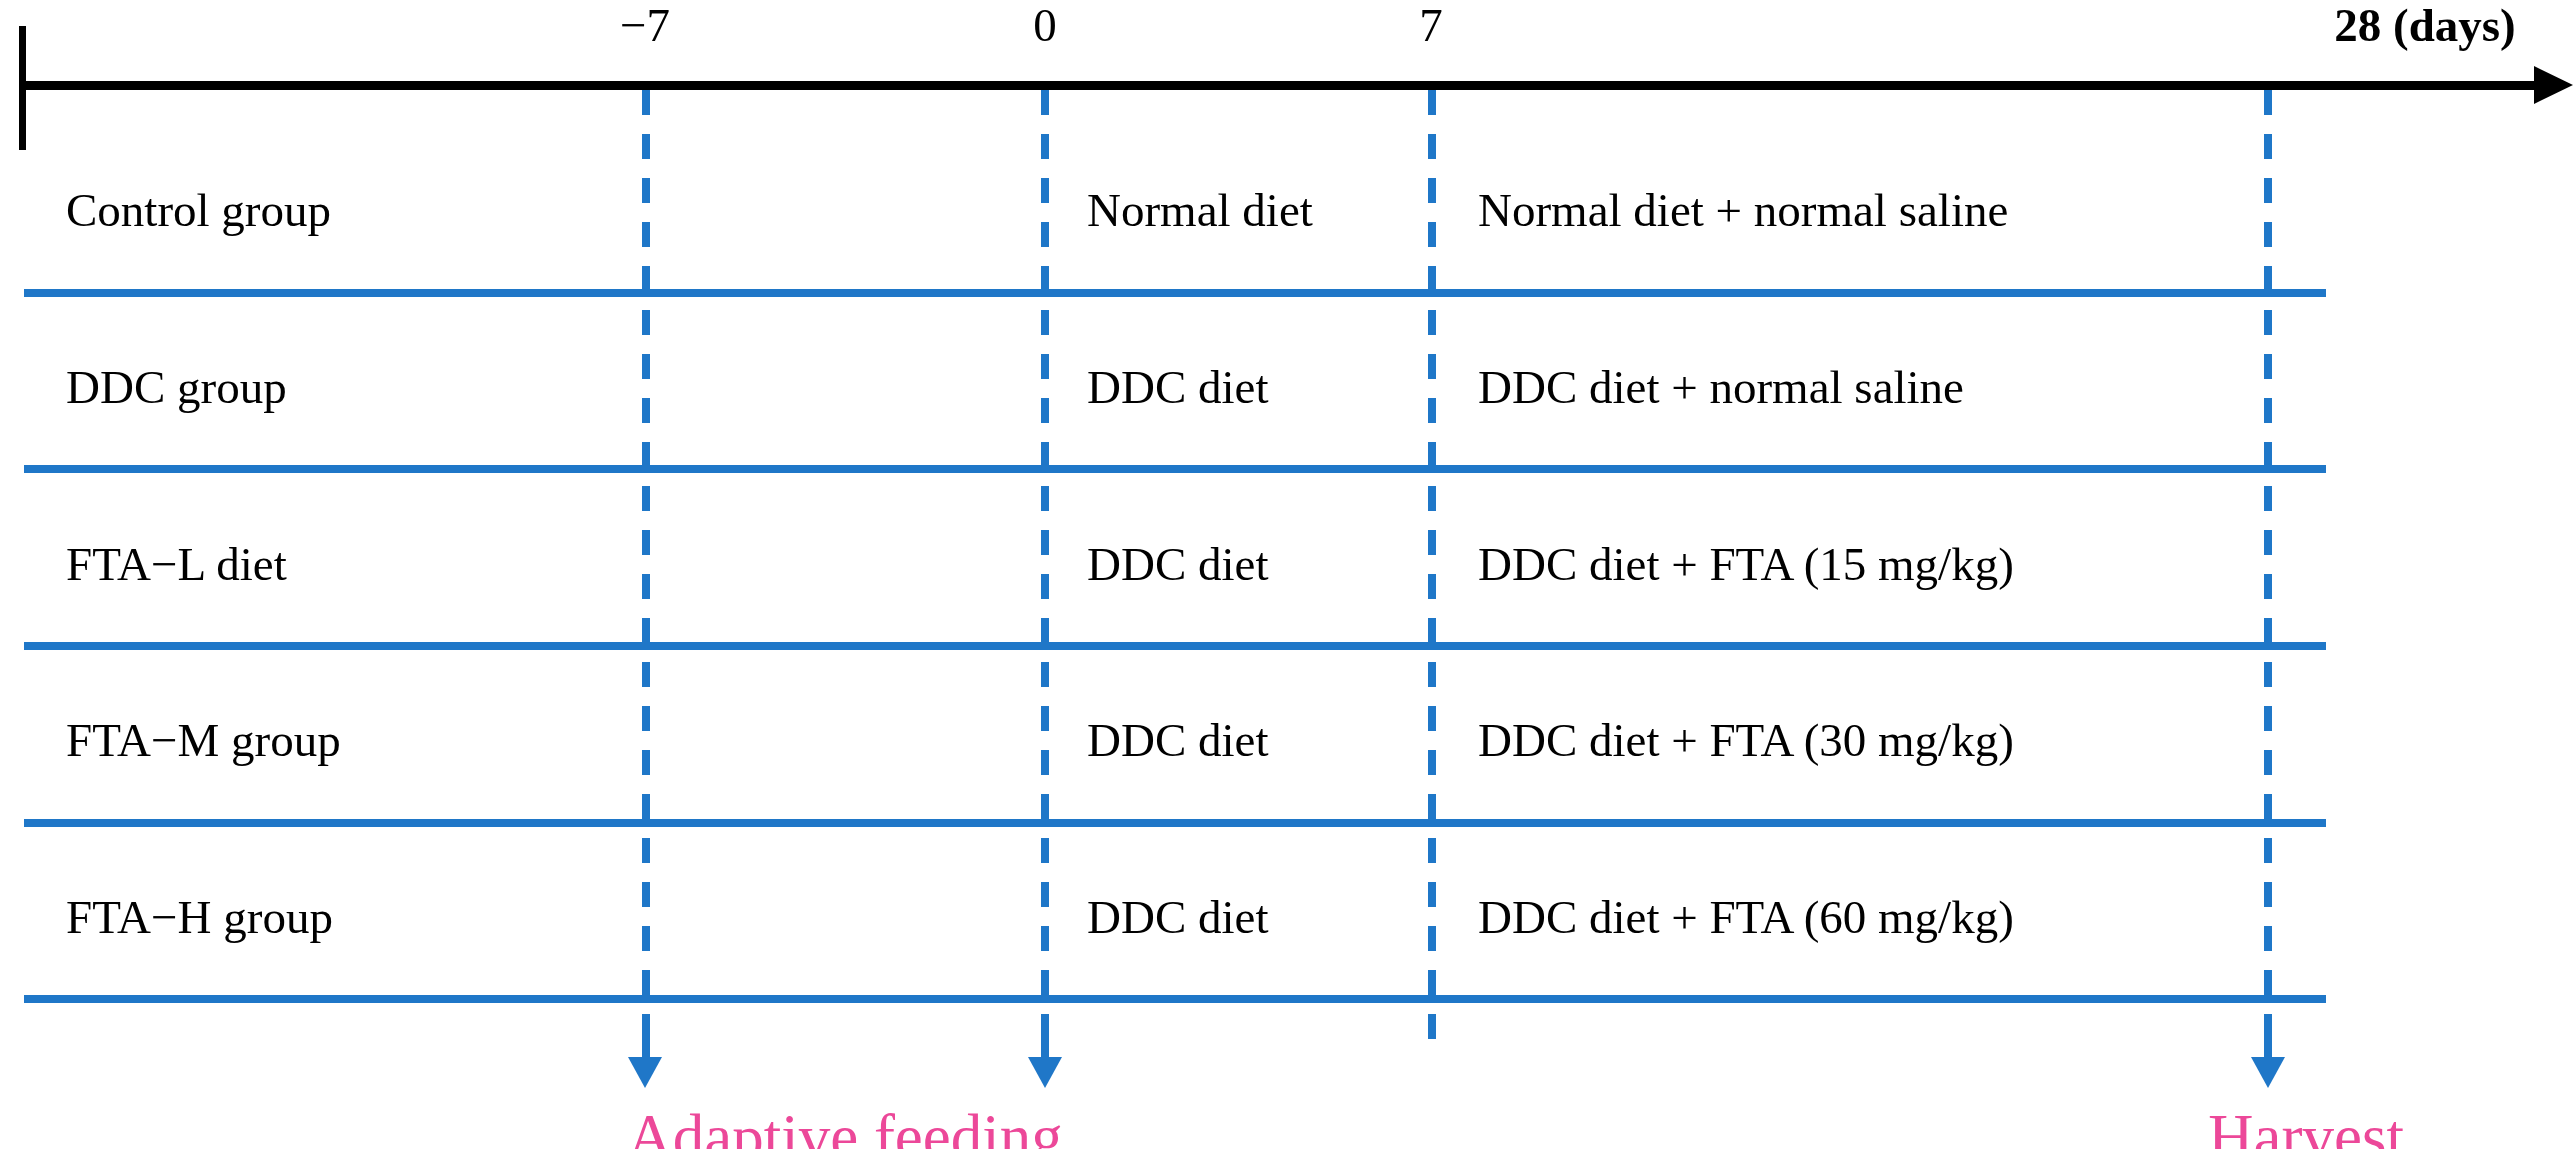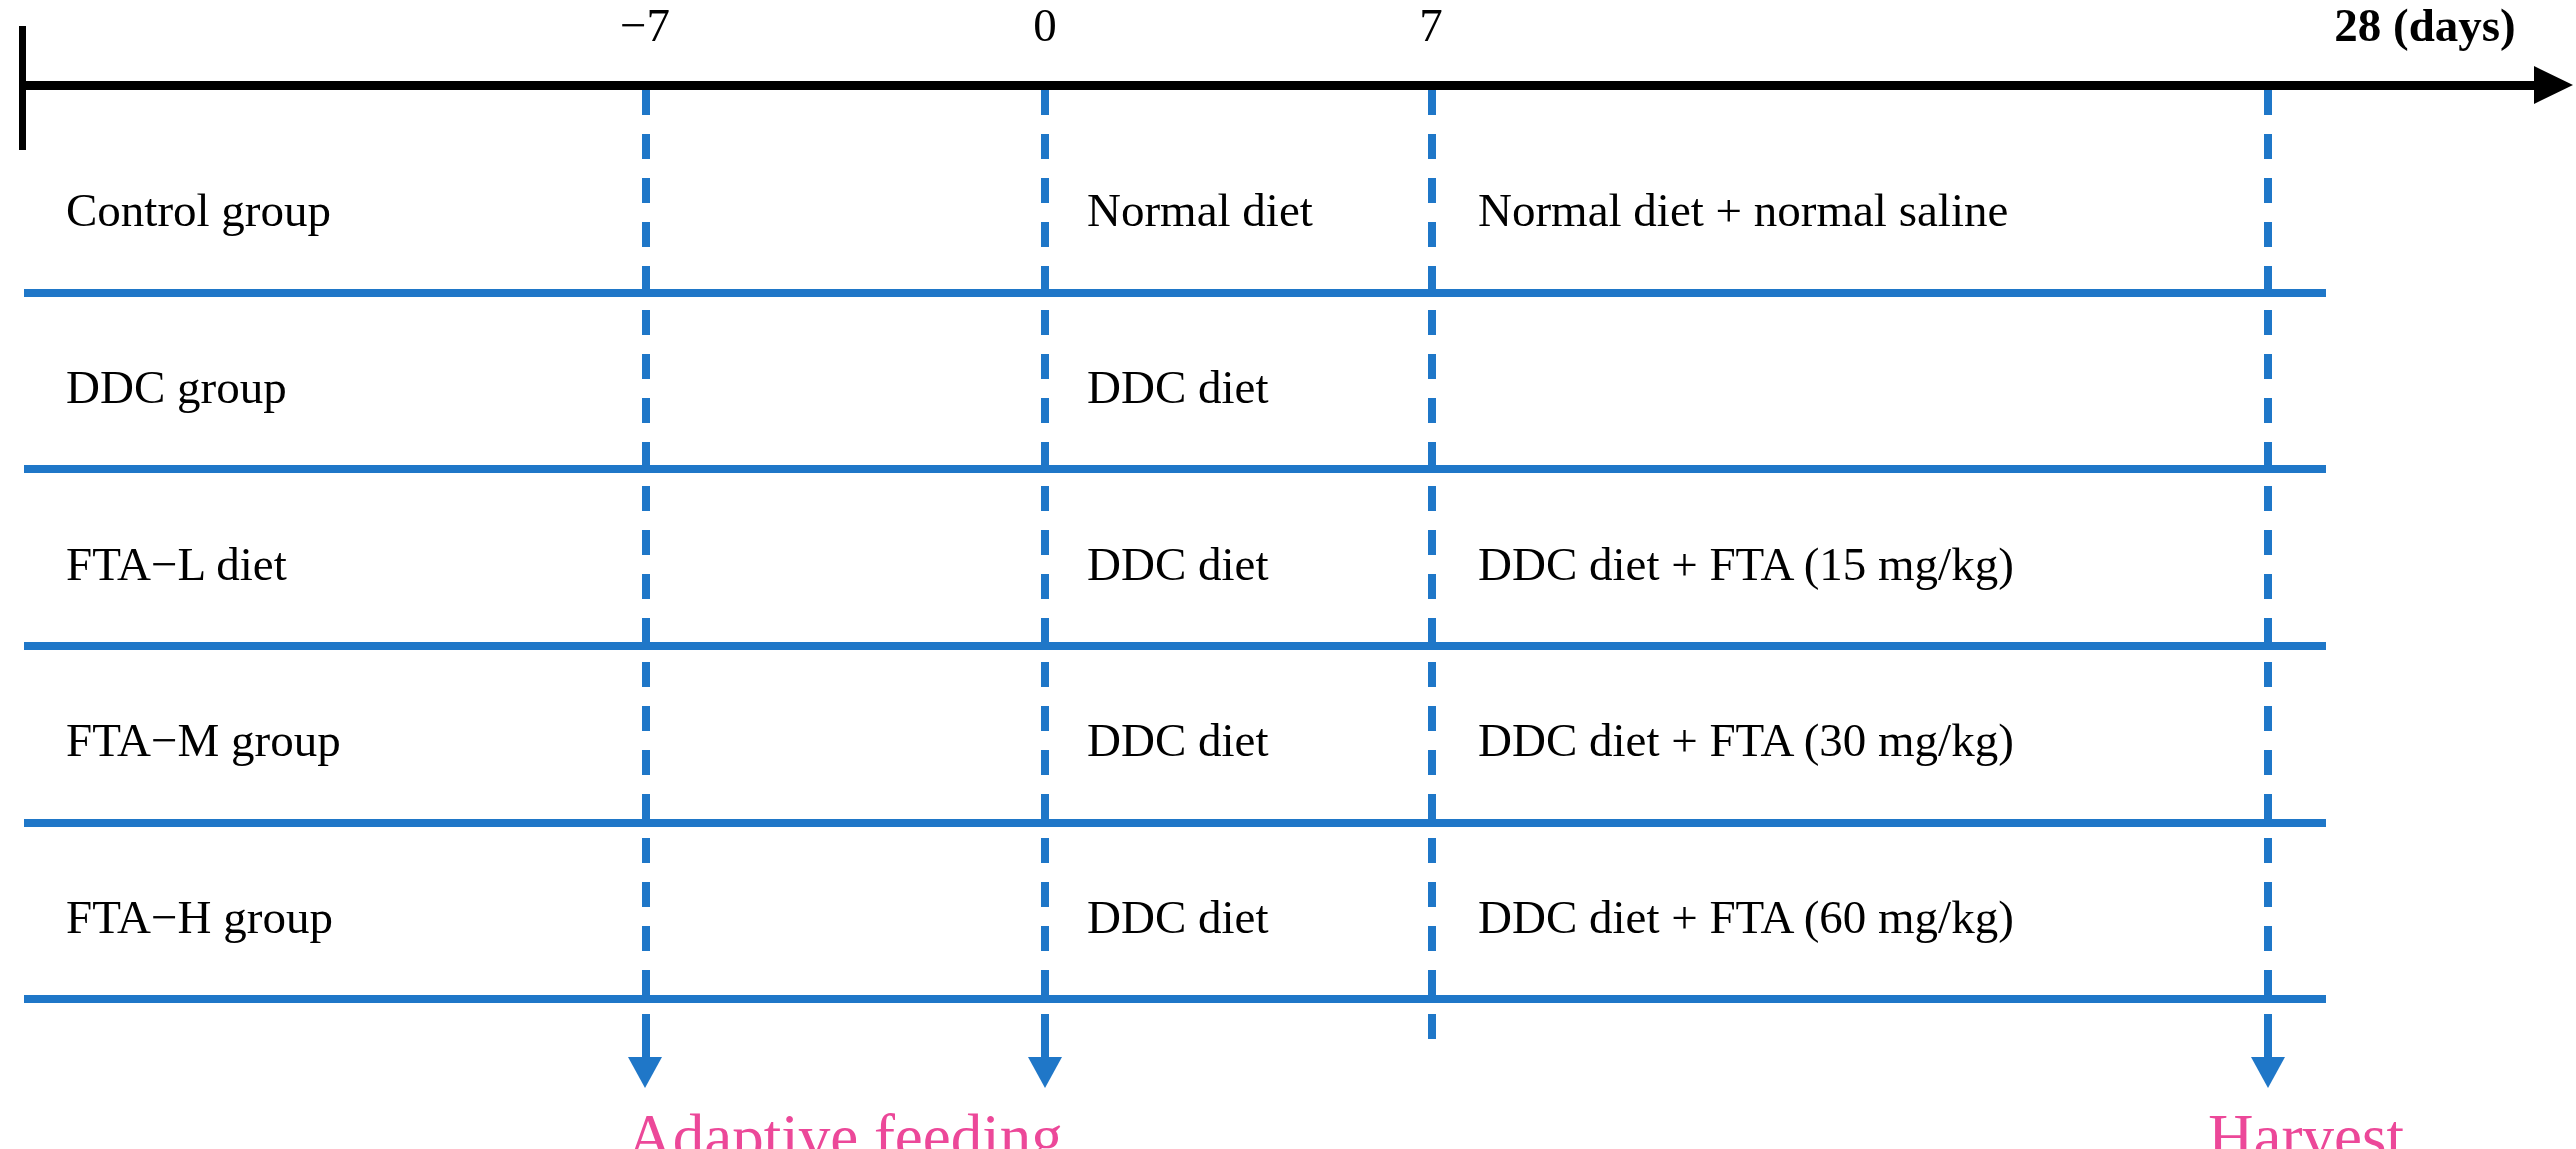--- a/index.html
+++ b/index.html
@@ -173,20 +173,21 @@
     <div class="row" style="top:166px;">
       <div class="cell cell-diet">Normal diet</div>
       <div class="cell cell-group">Control group</div>
       <div class="cell cell-treat">Normal diet  + normal saline</div>
     </div>
     <div class="row-rule" style="top:289px;"></div>
 
     <div class="row" style="top:343px;padding-left:24px;">
       <div class="cell cell-group">DDC group</div>
       <div class="cell cell-diet">DDC diet</div>
+      <div class="cell cell-treat">DDC diet  +  normal saline</div>
     </div>
     <div class="row-rule" style="top:465px;"></div>
 
     <div class="row" style="top:520px;">
       <div class="cell cell-group">FTA−L diet</div>
       <div class="cell cell-diet">DDC diet</div>
       <div class="cell cell-treat">DDC diet  + FTA (15 mg/kg)</div>
     </div>
     <div class="row-rule" style="top:642px;"></div>
 

